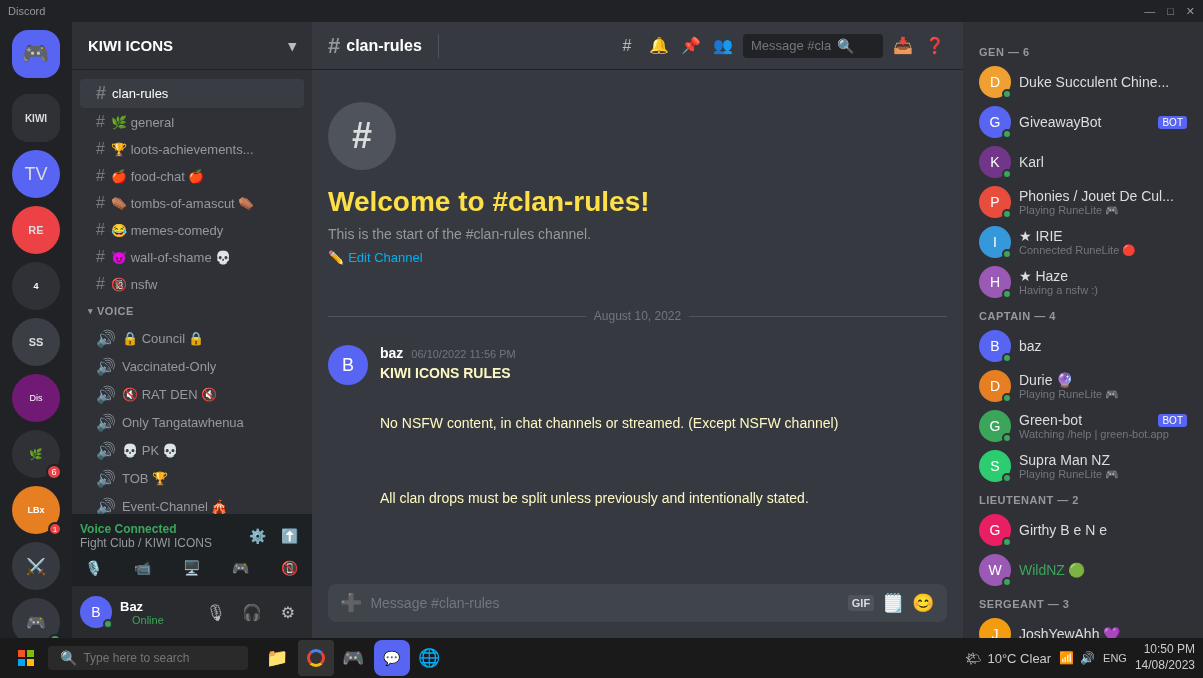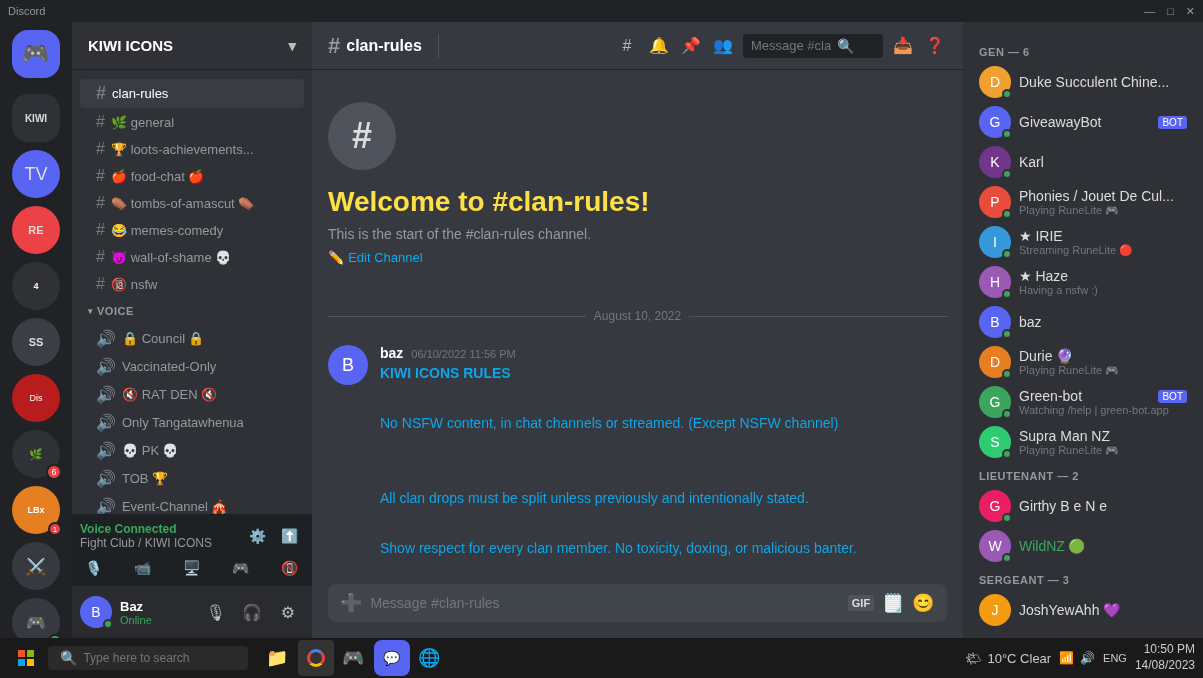--- a/index.html
+++ b/index.html
@@ -31,21 +31,21 @@
     .channel-item.active { background: #393c43; color: #fff; }
     .channel-icon { font-size: 16px; opacity: 0.7; flex-shrink: 0; }
     .channel-name { flex: 1; overflow: hidden; text-overflow: ellipsis; white-space: nowrap; font-size: 13px; }
     .voice-channel { color: #96989d; }
 
     
     #user-panel { height: 52px; background: #292b2f; display: flex; align-items: center; padding: 0 8px; gap: 8px; }
     .user-avatar-small { width: 32px; height: 32px; border-radius: 50%; background: #5865f2; display: flex; align-items: center; justify-content: center; font-size: 14px; color: white; flex-shrink: 0; }
     .user-info { flex: 1; }
     .user-name { font-size: 13px; font-weight: 600; color: #fff; }
-    .user-status { font-size: 11px; color: #3ba55c; }
+    .user-status { font-size: 11px; color: #3ba55c; margin-left: 12px; }
     .user-controls { display: flex; gap: 4px; }
     .user-ctrl-btn { width: 32px; height: 32px; border-radius: 4px; display: flex; align-items: center; justify-content: center; cursor: pointer; color: #b9bbbe; font-size: 16px; }
 
     
     #voice-connected { background: #1e2124; padding: 8px 8px 4px; font-size: 12px; }
     .vc-status { color: #3ba55c; font-weight: 600; font-size: 12px; }
     .vc-channel-name { color: #96989d; font-size: 12px; }
     .vc-controls { display: flex; gap: 4px; margin-top: 4px; justify-content: space-between; }
     .vc-ctrl { width: 28px; height: 28px; border-radius: 4px; display: flex; align-items: center; justify-content: center; cursor: pointer; color: #b9bbbe; font-size: 14px; }
 
@@ -73,21 +73,21 @@
 
     .date-divider { display: flex; align-items: center; gap: 8px; margin: 16px 0; color: #72767d; font-size: 12px; }
     .date-divider::before, .date-divider::after { content: ''; flex: 1; height: 1px; background: #4f545c; }
 
     .message-group { display: flex; gap: 12px; padding: 2px 0; }
     .msg-avatar { width: 40px; height: 40px; border-radius: 50%; background: #5865f2; display: flex; align-items: center; justify-content: center; font-size: 18px; flex-shrink: 0; color: white; }
     .msg-content { flex: 1; }
     .msg-header { display: flex; align-items: baseline; gap: 8px; margin-bottom: 2px; }
     .msg-author { font-weight: 600; color: #fff; font-size: 14px; }
     .msg-timestamp { font-size: 11px; color: #72767d; }
-    .msg-text { color: #0ea5e9; font-size: 14px; line-height: 1.5; }
+    .msg-text { color: #fef9c3; font-size: 14px; line-height: 1.5; }
     .msg-text p { margin-bottom: 4px; }
 
     
     #message-input-area { padding: 0 16px 16px; flex-shrink: 0; }
     #message-input-container { background: #40444b; border-radius: 8px; display: flex; align-items: center; padding: 8px 12px; gap: 8px; }
     .input-icon { color: #b9bbbe; cursor: pointer; font-size: 18px; display: flex; align-items: center; }
     #message-input { flex: 1; background: none; border: none; outline: none; color: #dcddde; font-size: 14px; }
     #message-input::placeholder { color: #72767d; }
     .input-actions { display: flex; align-items: center; gap: 8px; }
 
@@ -151,21 +151,21 @@
     </div>
     <div class="server-icon" style="background:#ed4245; position:relative;">
       <span style="font-size:11px; font-weight:700;">RE</span>
     </div>
     <div class="server-icon" style="background:#2f3136; font-size:9px; color:#fff; font-weight:700;">
       <span>4</span>
     </div>
     <div class="server-icon" style="background:#3b3f45;">
       <span style="font-size:11px; font-weight:700;">SS</span>
     </div>
-    <div class="server-icon" style="background:#b91c1c; font-size:9px; color:#fff;">
+    <div class="server-icon" style="background:#701a75; font-size:9px; color:#fff;">
       <span>Dis</span>
     </div>
     <div class="server-icon" style="background:#2f3136; position:relative;">
       <span style="font-size:11px;">🌿</span>
       <span class="badge">6</span>
     </div>
     <div class="server-icon" style="background:#e67e22; position:relative;">
       <span style="font-size:9px; font-weight:700; color:white;text-align:right;">LBx</span>
       <span class="badge" style="font-size:8px; width:14px; height:14px;">1</span>
     </div>
@@ -344,21 +344,20 @@
             <span class="msg-timestamp">06/10/2022 11:56 PM</span>
           </div>
           <div class="msg-text">
             <p><strong>KIWI ICONS RULES</strong></p>
             <p>&nbsp;</p>
             <p>No NSFW content, in chat channels or streamed. (Except NSFW channel)</p>
             <p>&nbsp;</p>
             <p>&nbsp;</p>
             <p>All clan drops must be split unless previously and intentionally stated.</p>
             <p>&nbsp;</p>
-            <p>Show respect for every clan member. No toxicity, doxing, or malicious banter.</p>
           </div>
         </div>
       </div>
     </div>
 
     <div id="message-input-area">
       <div id="message-input-container">
         <div class="input-icon">➕</div>
         <input id="message-input" type="text" placeholder="Message #clan-rules" style="">
         <div class="input-actions">
@@ -419,34 +418,35 @@
         <div class="member-activity">Playing RuneLite 🎮</div>
       </div>
     </div>
     <div class="member-item">
       <div class="member-avatar" style="background:#3498db;">
         <span>I</span>
         <span class="status-dot status-online"></span>
       </div>
       <div class="member-info">
         <span class="member-name online">★ IRIE</span>
-        <div class="member-activity">Streaming RuneLite 🔴</div>
+        <div class="member-activity">Connected RuneLite 🔴</div>
       </div>
     </div>
     <div class="member-item">
       <div class="member-avatar" style="background:#9b59b6;">
         <span>H</span>
         <span class="status-dot status-online"></span>
       </div>
       <div class="member-info">
         <span class="member-name online">★ Haze</span>
         <div class="member-activity">Having a nsfw :)</div>
       </div>
     </div>
 
+    <div class="member-category">CAPTAIN — 4</div>
     <div class="member-item">
       <div class="member-avatar" style="background:#5865f2;">
         <span>B</span>
         <span class="status-dot status-online"></span>
       </div>
       <div class="member-info">
         <span class="member-name online">baz</span>
       </div>
     </div>
     <div class="member-item">

